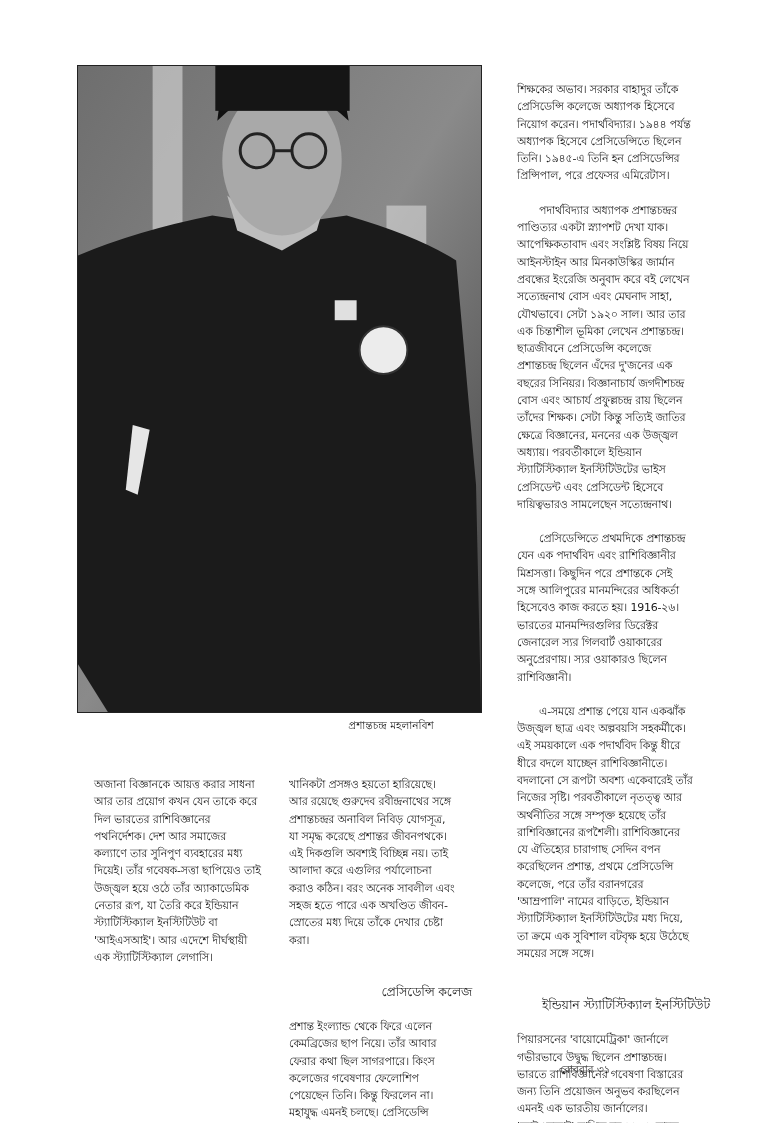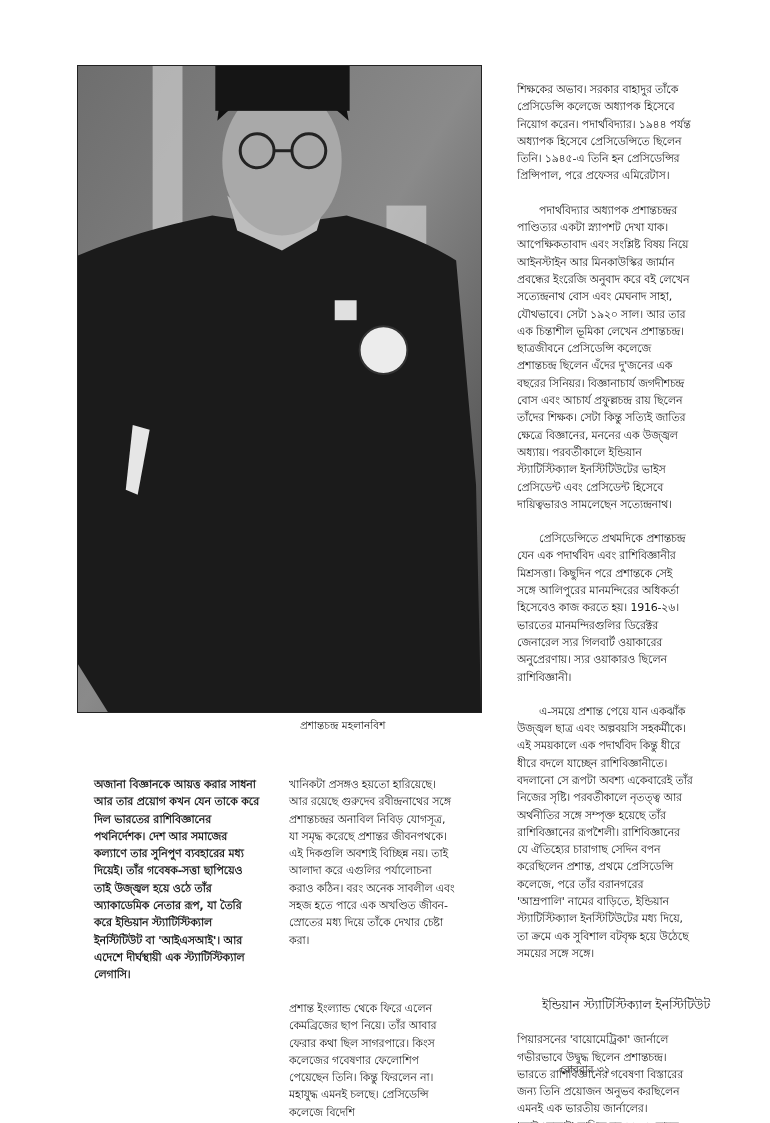--- a/index.html
+++ b/index.html
@@ -1,28 +1,28 @@
 <!DOCTYPE html>
 <html><head>
 <meta charset="utf-8">
 <style>
   html, body { margin:0; padding:0; background:#ffffff; }
   body { width:770px; height:1123px; position:relative; overflow:hidden;
          font-family:"DejaVu Sans", "Liberation Sans", sans-serif; color:#1a1a1a; }
   .photo { position:absolute; left:77px; top:65px; width:405px; height:648px;
            background:#5a5a5a; overflow:hidden; border:1px solid #222; box-sizing:border-box; }
   .photo svg { width:100%; height:100%; display:block; }
-  .caption { position:absolute; left:300px; top:718px; width:182px; text-align:left;
+  .caption { position:absolute; left:300px; top:718px; width:182px; text-align:center;
              font-size:10.5px; line-height:14px; }
   .col { position:absolute; font-size:11px; line-height:17.3px; letter-spacing:-0.2px; }
   .col p { margin:17px; }
   .col p.ind { text-indent:22px; }
   .col h3 { margin:0; font-size:12.5px; font-weight:normal; line-height:18px;text-align:right; }
   #col-right { left:500px; top:64px; width:210px; }
-  #col-left { left:77px; top:759px; width:202px;font-weight:bold; }
+  #col-left { left:77px; top:759px; width:202px; }
   #col-mid { left:272px; top:759px; width:200px; }
   .gap { height:17px; }
   .folio { position:absolute; left:560px; top:1062px; width:148px; text-align:left; font-size:10.5px; }
 </style>
 </head>
 <body>
 
 <div class="photo">
   <svg viewBox="0 0 405 648" preserveAspectRatio="none">
     <defs>
@@ -61,19 +61,20 @@
   <p>পিয়ারসনের 'বায়োমেট্রিকা' জার্নালে গভীরভাবে উদ্বুদ্ধ ছিলেন প্রশান্তচন্দ্র। ভারতে রাশিবিজ্ঞানের গবেষণা বিস্তারের জন্য তিনি প্রয়োজন অনুভব করছিলেন এমনই এক ভারতীয় জার্নালের। 'আইএসআই' স্থাপিত হয় ১৯৩১ সালে, আর 1925 সালেই তিনি স্থাপন করলেন</p>
 </div>
 
 <div class="col" id="col-left">
   <p>অজানা বিজ্ঞানকে আয়ত্ত করার সাধনা আর তার প্রয়োগ কখন যেন তাকে করে দিল ভারতের রাশিবিজ্ঞানের পথনির্দেশক। দেশ আর সমাজের কল্যাণে তার সুনিপুণ ব্যবহারের মধ্য দিয়েই। তাঁর গবেষক-সত্তা ছাপিয়েও তাই উজ্জ্বল হয়ে ওঠে তাঁর অ্যাকাডেমিক নেতার রূপ, যা তৈরি করে ইন্ডিয়ান স্ট্যাটিস্টিক্যাল ইনস্টিটিউট বা 'আইএসআই'। আর এদেশে দীর্ঘস্থায়ী এক স্ট্যাটিস্টিক্যাল লেগাসি।</p>
 </div>
 
 <div class="col" id="col-mid">
   <p>খানিকটা প্রসঙ্গও হয়তো হারিয়েছে। আর রয়েছে গুরুদেব রবীন্দ্রনাথের সঙ্গে প্রশান্তচন্দ্রর অনাবিল নিবিড় যোগসূত্র, যা সমৃদ্ধ করেছে প্রশান্তর জীবনপথকে। এই দিকগুলি অবশ্যই বিচ্ছিন্ন নয়। তাই আলাদা করে এগুলির পর্যালোচনা করাও কঠিন। বরং অনেক সাবলীল এবং সহজ হতে পারে এক অখণ্ডিত জীবন-স্রোতের মধ্য দিয়ে তাঁকে দেখার চেষ্টা করা।</p>
   <div class="gap"></div>
+  <h3>প্রেসিডেন্সি কলেজ</h3>
   <p>প্রশান্ত ইংল্যান্ড থেকে ফিরে এলেন কেমব্রিজের ছাপ নিয়ে। তাঁর আবার ফেরার কথা ছিল সাগরপারে। কিংস কলেজের গবেষণার ফেলোশিপ পেয়েছেন তিনি। কিন্তু ফিরলেন না। মহাযুদ্ধ এমনই চলছে। প্রেসিডেন্সি কলেজে বিদেশি</p>
 </div>
 
 <div class="folio">
   <span>রোববার</span>
   <span>৩১</span>
 </div>
 
 </body></html>

